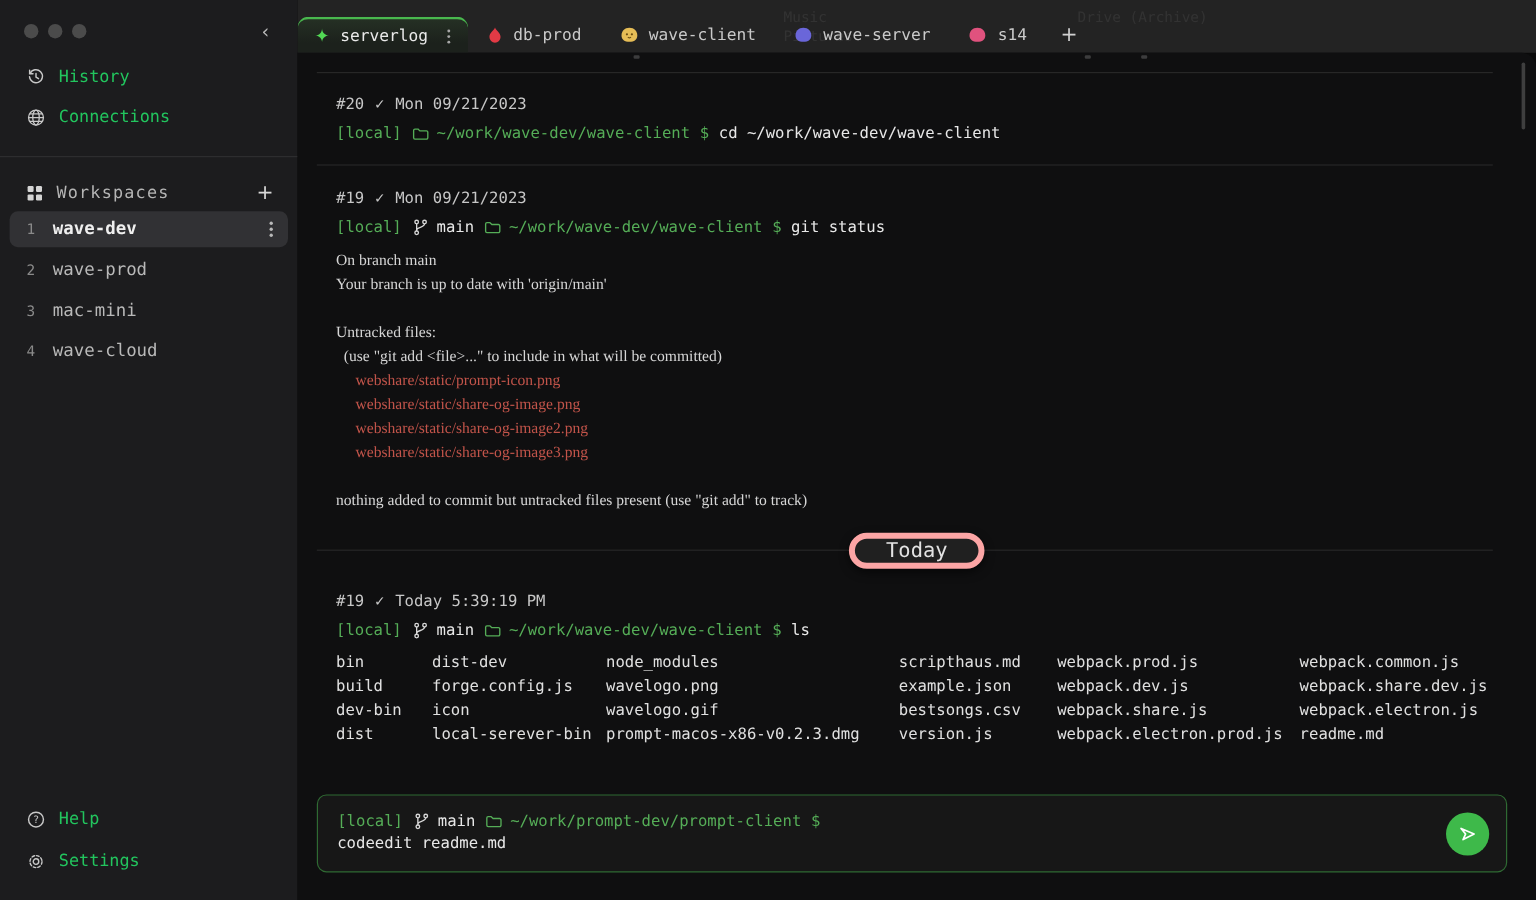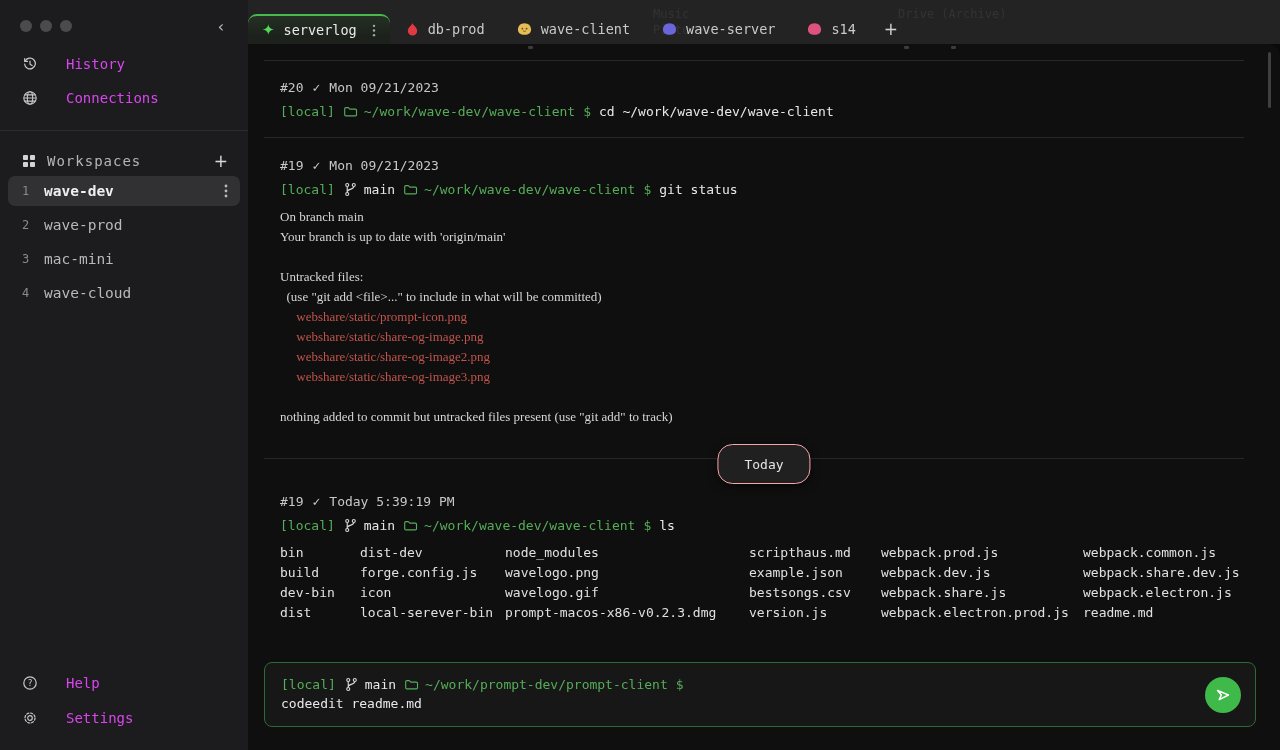--- a/index.html
+++ b/index.html
@@ -6,22 +6,22 @@
   html,body { width:1280px; height:750px; background:#0a0a0a; overflow:hidden;
     font-family:"DejaVu Sans Mono","Liberation Mono",monospace; }
 
   
   .sidebar { position:absolute; left:0; top:0; width:248px; height:750px;
     background:#1c1c1e; color:#cfcfcf; }
   .traffic { position:absolute; left:20px; top:20px; display:flex; gap:8px; }
   .traffic .dot { width:12px; height:12px; border-radius:50%; background:#4b4b4b; }
   .collapse-btn { position:absolute; right:22px; top:20px; color:#b9b9b9; font-size:16px;
     line-height:14px; cursor:pointer; }
-  .side-item { position:absolute; left:22px; display:flex; align-items:center; gap:28px;
-    font-size:14px; color:#d946ef; cursor:pointer; }
+  .side-item { position:absolute; left:22px; display:flex; align-items:center; gap:11px;
+    font-size:14px; color:#22c55e; cursor:pointer; }
   .side-item svg { flex:0 0 auto; }
   .side-divider { position:absolute; left:0; top:130px; width:248px; height:1px; background:#2d2d2f; }
   .ws-header { position:absolute; left:22px; top:151px; width:206px; display:flex; align-items:center; }
   .ws-header .ws-label { margin-left:11px; font-size:14px; letter-spacing:1px; color:#b5b5b5; }
   .ws-plus { margin-left:auto; font-size:17px; color:#d8d8d8; cursor:pointer;
     font-family:"DejaVu Sans",sans-serif; }
   .ws-item { position:absolute; left:8px; width:232px; height:30px; display:flex;
     align-items:center; padding:0 12px 0 14px; border-radius:7px; cursor:pointer; }
   .ws-item .ws-num { width:22px; font-size:12px; color:#8a8a8a; }
   .ws-item .ws-name { font-size:14.5px; color:#b9b9b9; }
@@ -55,23 +55,23 @@
   .prompt-line { display:flex; align-items:center; height:20px; margin-left:32px; white-space:pre; }
   .g { color:#55ad57; }
   .w { color:#e8e8e8; }
   .seg { margin-right:8px; display:inline-flex; align-items:center; }
   .seg svg { margin-right:6px; }
   .out-line { height:20px; line-height:20px; margin-left:32px; white-space:pre; color:#d6d6d6;font-family:Liberation Serif, serif; }
   .out-line.red { color:#c2544a; }
 
   .today-row { position:relative; height:30px; margin-top:17px; }
   .today-row .line { position:absolute; left:16px; right:36px; top:14px; height:1px; background:#272727; }
-  .today-pill { position:absolute; left:50%; transform:translateX(-50%); top:0; height:40px;
-    padding:0 26px; background:#202020; border:1px solid #fca5a5; border-radius:15px;
-    display:flex; align-items:center; font-size:13px; color:#e3e3e3; cursor:pointer;
+  .today-pill { position:absolute; left:50%; transform:translateX(-50%); top:0; height:30px;
+    padding:0 26px; background:#202020; border:5px solid #fca5a5; border-radius:15px;
+    display:flex; align-items:center; font-size:17px; color:#e3e3e3; cursor:pointer;
     box-shadow:0 3px 8px rgba(0,0,0,.55); }
 
   .ls-grid { display:grid; grid-template-columns:80px 145px 244px 132px 202px auto;
     margin-left:32px; margin-top:8px; line-height:20px; color:#e0e0e0; }
 
   .input-box { position:absolute; left:16px; right:24px; bottom:23px; height:65px;
     background:#171717; border:1px solid #2f6a33; border-radius:8px; padding:11px 16px; }
   .input-box .cmd-line { height:20px; line-height:20px; color:#e8e8e8; white-space:pre; }
   .send-btn { position:absolute; right:14px; top:50%; transform:translateY(-50%);
     width:36px; height:36px; border-radius:50%; background:#3eb94a; border:none;

